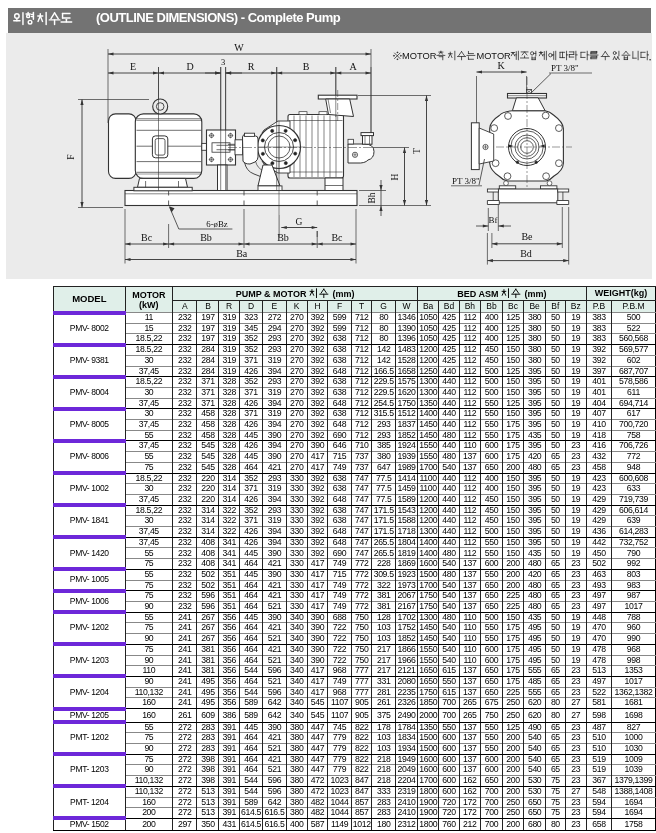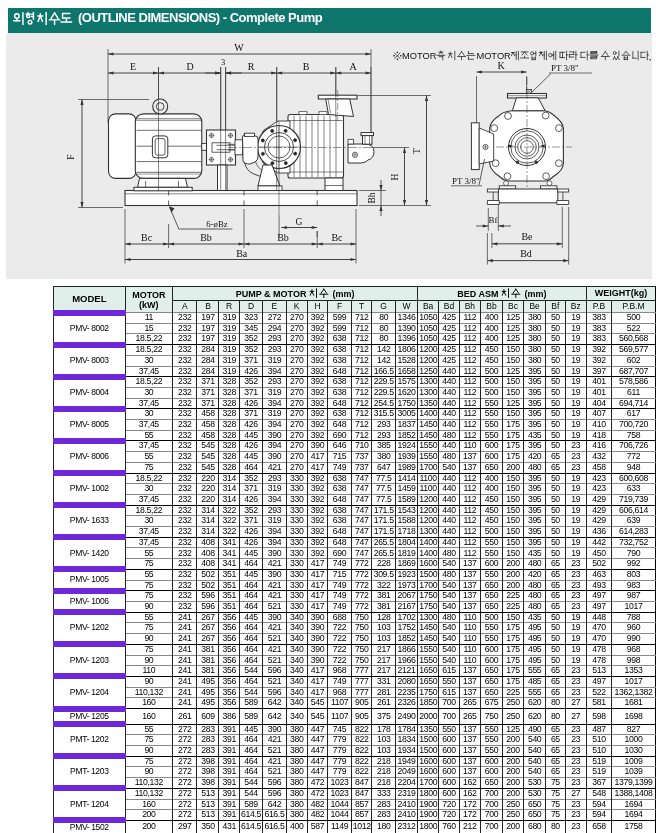--- a/index.html
+++ b/index.html
@@ -1,29 +1,29 @@
 <!DOCTYPE html>
 <html lang="ko"><head>
 <meta charset="utf-8">
 <style>
 html,body{margin:0;padding:0;}
 body{width:656px;height:833px;background:#fff;position:relative;font-family:"Liberation Sans",sans-serif;overflow:hidden;}
-#titlebar{position:absolute;left:8px;top:8px;width:643px;height:30px;background:#0f766e;color:#fff;
-  font-size:13px;font-weight:bold;line-height:20px;padding-left:6px;box-sizing:border-box;letter-spacing:-0.5px;}
+#titlebar{position:absolute;left:8px;top:8px;width:643px;height:30px;background:#737373;color:#fff;
+  font-size:13px;font-weight:bold;line-height:20px;padding-left:24px;box-sizing:border-box;letter-spacing:-0.5px;}
 #draw{position:absolute;left:6px;top:33px;width:646px;height:246px;background:#ebebeb;}
 #tbl{position:absolute;left:6px;top:286px;border-collapse:collapse;table-layout:fixed;
   font-size:8.7px;color:#000;margin-left:47px;}
 #tbl td,#tbl th{padding:0;text-align:center;vertical-align:middle;overflow:hidden;white-space:nowrap;
   border-left:1px solid #222;border-top:1px solid #888;font-weight:normal;}
 #tbl th{background:#e0efe9;border-top:1px solid #222;}
 #tbl tr.h1 th{font-size:9px;font-weight:bold;}
 #tbl tr.h1 th.mh{font-size:9.5px;}
 #tbl tr.h2 th{font-size:8.5px;font-weight:normal;}
 #tbl tr.grp td{border-bottom:1.6px solid #000;}
-#tbl td.model{border-top:6px solid #6d28d9;font-size:8.5px;}
+#tbl td.model{border-top:4px solid #6d28d9;font-size:8.5px;}
 #tbl{border:1.6px solid #000;}
 #tbl td{letter-spacing:-0.35px;line-height:9.6px;height:9.6px;}
 #tbl tr{height:10.708px;}
 #tbl svg.hg{vertical-align:-2px;}
 </style>
 </head>
 <body>
 
 <div id="titlebar"><span style="display:inline-block;width:64px"></span>(OUTLINE DIMENSIONS) - Complete Pump</div>
 
@@ -506,33 +506,33 @@
         <td>112</td>
         <td>400</td>
         <td>125</td>
         <td>380</td>
         <td>50</td>
         <td>19</td>
         <td>383</td>
         <td>560,568</td>
       </tr>
 <tr>
-        <td class="model" rowspan="3">PMV- 8003</td>
+        <td class="model" rowspan="3">PMV- 9381</td>
         <td>18.5,22</td>
         <td>232</td>
         <td>284</td>
         <td>319</td>
         <td>352</td>
         <td>293</td>
         <td>270</td>
         <td>392</td>
         <td>638</td>
         <td>712</td>
         <td>142</td>
-        <td>1806</td>
+        <td>1483</td>
         <td>1200</td>
         <td>425</td>
         <td>112</td>
         <td>450</td>
         <td>150</td>
         <td>380</td>
         <td>50</td>
         <td>19</td>
         <td>392</td>
         <td>569,577</td>
@@ -664,21 +664,21 @@
         <td>232</td>
         <td>458</td>
         <td>328</td>
         <td>371</td>
         <td>319</td>
         <td>270</td>
         <td>392</td>
         <td>638</td>
         <td>712</td>
         <td>315.5</td>
-        <td>3005</td>
+        <td>1512</td>
         <td>1400</td>
         <td>440</td>
         <td>112</td>
         <td>550</td>
         <td>150</td>
         <td>395</td>
         <td>50</td>
         <td>19</td>
         <td>407</td>
         <td>617</td>
@@ -871,21 +871,21 @@
         <td>112</td>
         <td>450</td>
         <td>150</td>
         <td>395</td>
         <td>50</td>
         <td>19</td>
         <td>429</td>
         <td>719,739</td>
       </tr>
 <tr>
-        <td class="model" rowspan="3">PMV- 1633</td>
+        <td class="model" rowspan="3">PMV- 1841</td>
         <td>18.5,22</td>
         <td>232</td>
         <td>314</td>
         <td>322</td>
         <td>352</td>
         <td>293</td>
         <td>330</td>
         <td>392</td>
         <td>638</td>
         <td>747</td>

